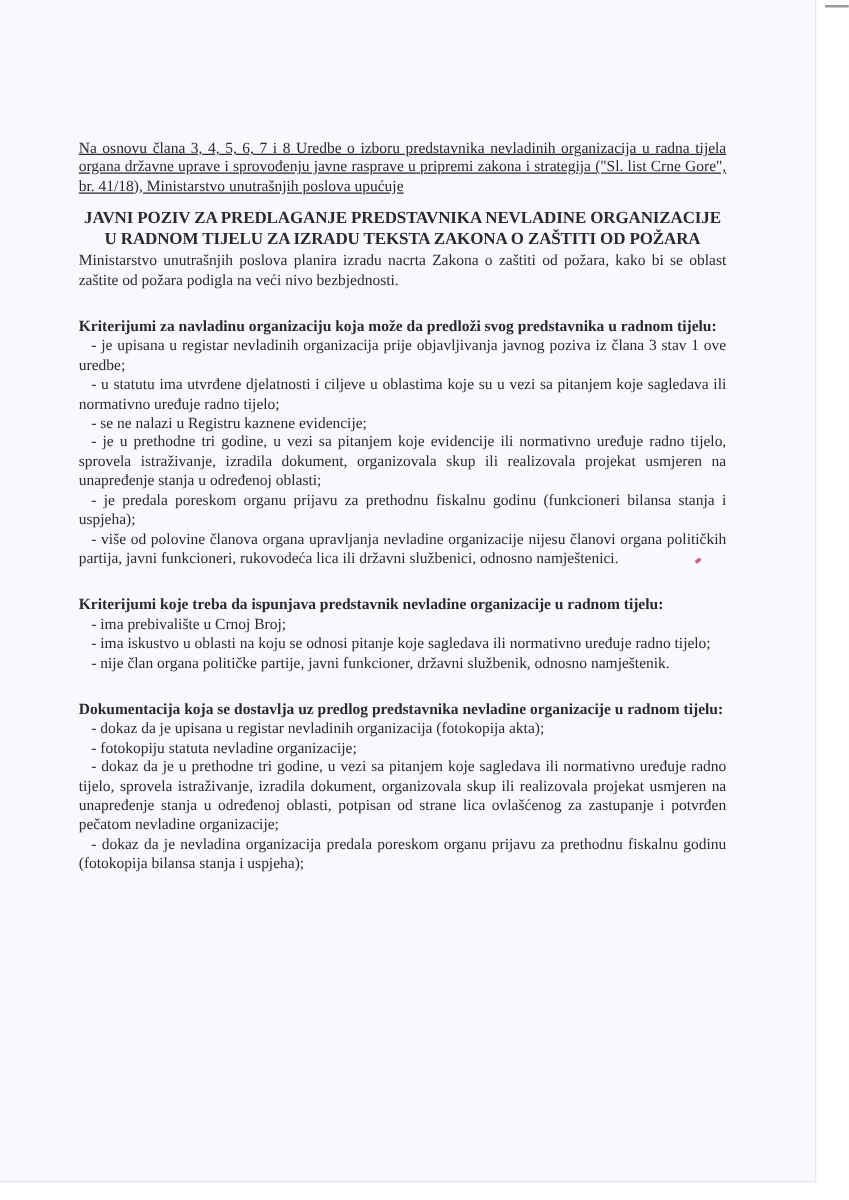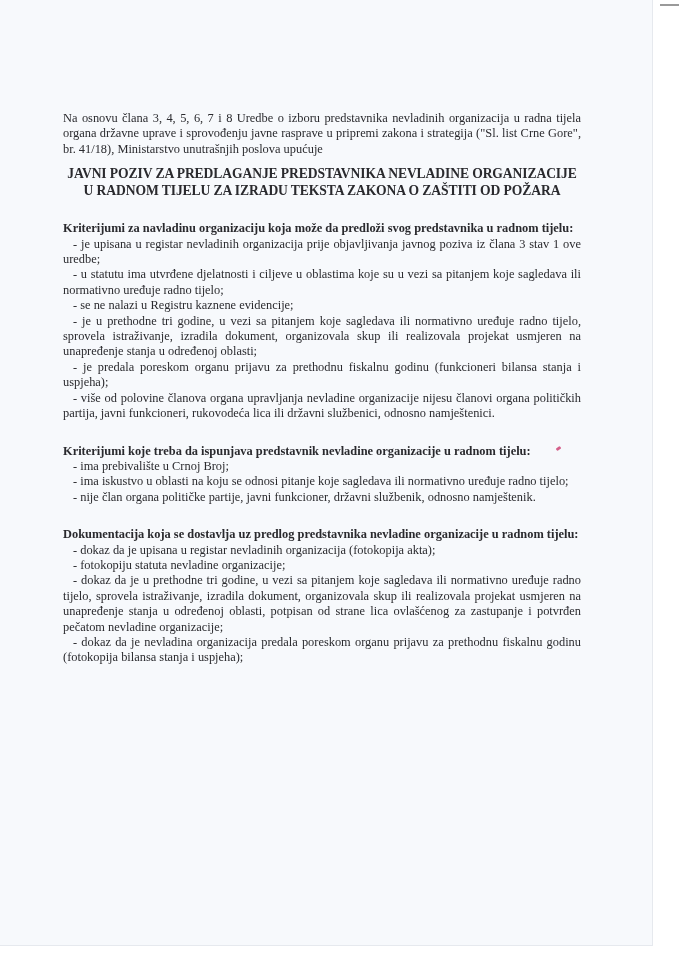--- a/index.html
+++ b/index.html
@@ -40,20 +40,21 @@
       width: 518px;
       font-size: 12.4px;
       line-height: 15.4px;
     }
     p {
       margin: 0;
       text-align: justify;
     }
     .intro {
       margin-bottom: 9px;
+      text-decoration: underline;
     }
     .title {
       text-align: center;
       font-weight: bold;
       font-size: 13.6px;
       line-height: 16.5px;
       margin: 0 -8px 2px -8px;
       letter-spacing: -0.1px;
     }
     .title div { text-align: center; }
@@ -86,27 +87,28 @@
 
 <div class="content">
 
   <p class="intro">Na osnovu člana 3, 4, 5, 6, 7 i 8 Uredbe o izboru predstavnika nevladinih organizacija u radna tijela organa državne uprave i sprovođenju javne rasprave u pripremi zakona i strategija ("Sl. list Crne Gore", br. 41/18), Ministarstvo unutrašnjih poslova upućuje</p>
 
   <div class="title">
     <div>JAVNI POZIV ZA PREDLAGANJE PREDSTAVNIKA NEVLADINE ORGANIZACIJE</div>
     <div>U RADNOM TIJELU ZA IZRADU TEKSTA  ZAKONA O ZAŠTITI OD POŽARA</div>
   </div>
 
+  <p>Ministarstvo unutrašnjih poslova planira izradu nacrta Zakona o zaštiti od požara, kako bi se oblast zaštite od požara podigla na veći nivo bezbjednosti.</p>
 
   <div class="gap-section">
     <p class="section-heading" style="margin-top:12px">Kriterijumi za navladinu organizaciju koja može da predloži svog predstavnika u radnom tijelu:</p>
     <p class="item">- je upisana u registar nevladinih organizacija prije objavljivanja javnog poziva iz člana 3 stav 1 ove uredbe;</p>
     <p class="item">- u statutu ima utvrđene djelatnosti i ciljeve u oblastima koje su u vezi sa pitanjem koje sagledava ili normativno uređuje radno tijelo;</p>
     <p class="item">- se ne nalazi u Registru kaznene evidencije;</p>
-    <p class="item">- je u prethodne tri godine, u vezi sa pitanjem koje sagledava ili normativno uređuje radno tijelo, sprovela istraživanje, izradila dokument, organizovala skup ili realizovala projekat usmjeren na unapređenje stanja u određenoj oblasti;</p>
+    <p class="item">- je u prethodne tri godine, u vezi sa pitanjem koje evidencije ili normativno uređuje radno tijelo, sprovela istraživanje, izradila dokument, organizovala skup ili realizovala projekat usmjeren na unapređenje stanja u određenoj oblasti;</p>
     <p class="item">- je predala poreskom organu prijavu za prethodnu fiskalnu godinu (funkcioneri bilansa stanja i uspjeha);</p>
     <p class="item">- više od polovine članova organa upravljanja nevladine organizacije nijesu članovi organa političkih partija, javni funkcioneri, rukovodeća lica ili državni službenici, odnosno namještenici.</p>
   </div>
 
   <div class="gap-section">
     <p class="section-heading" style="margin-top:12px">Kriterijumi koje treba da ispunjava predstavnik nevladine organizacije u radnom tijelu:</p>
     <p class="item">- ima prebivalište u Crnoj Broj;</p>
     <p class="item">- ima iskustvo u oblasti na koju se odnosi pitanje koje sagledava ili normativno uređuje radno tijelo;</p>
     <p class="item">- nije član organa političke partije, javni funkcioner, državni službenik, odnosno namještenik.</p>
   </div>

